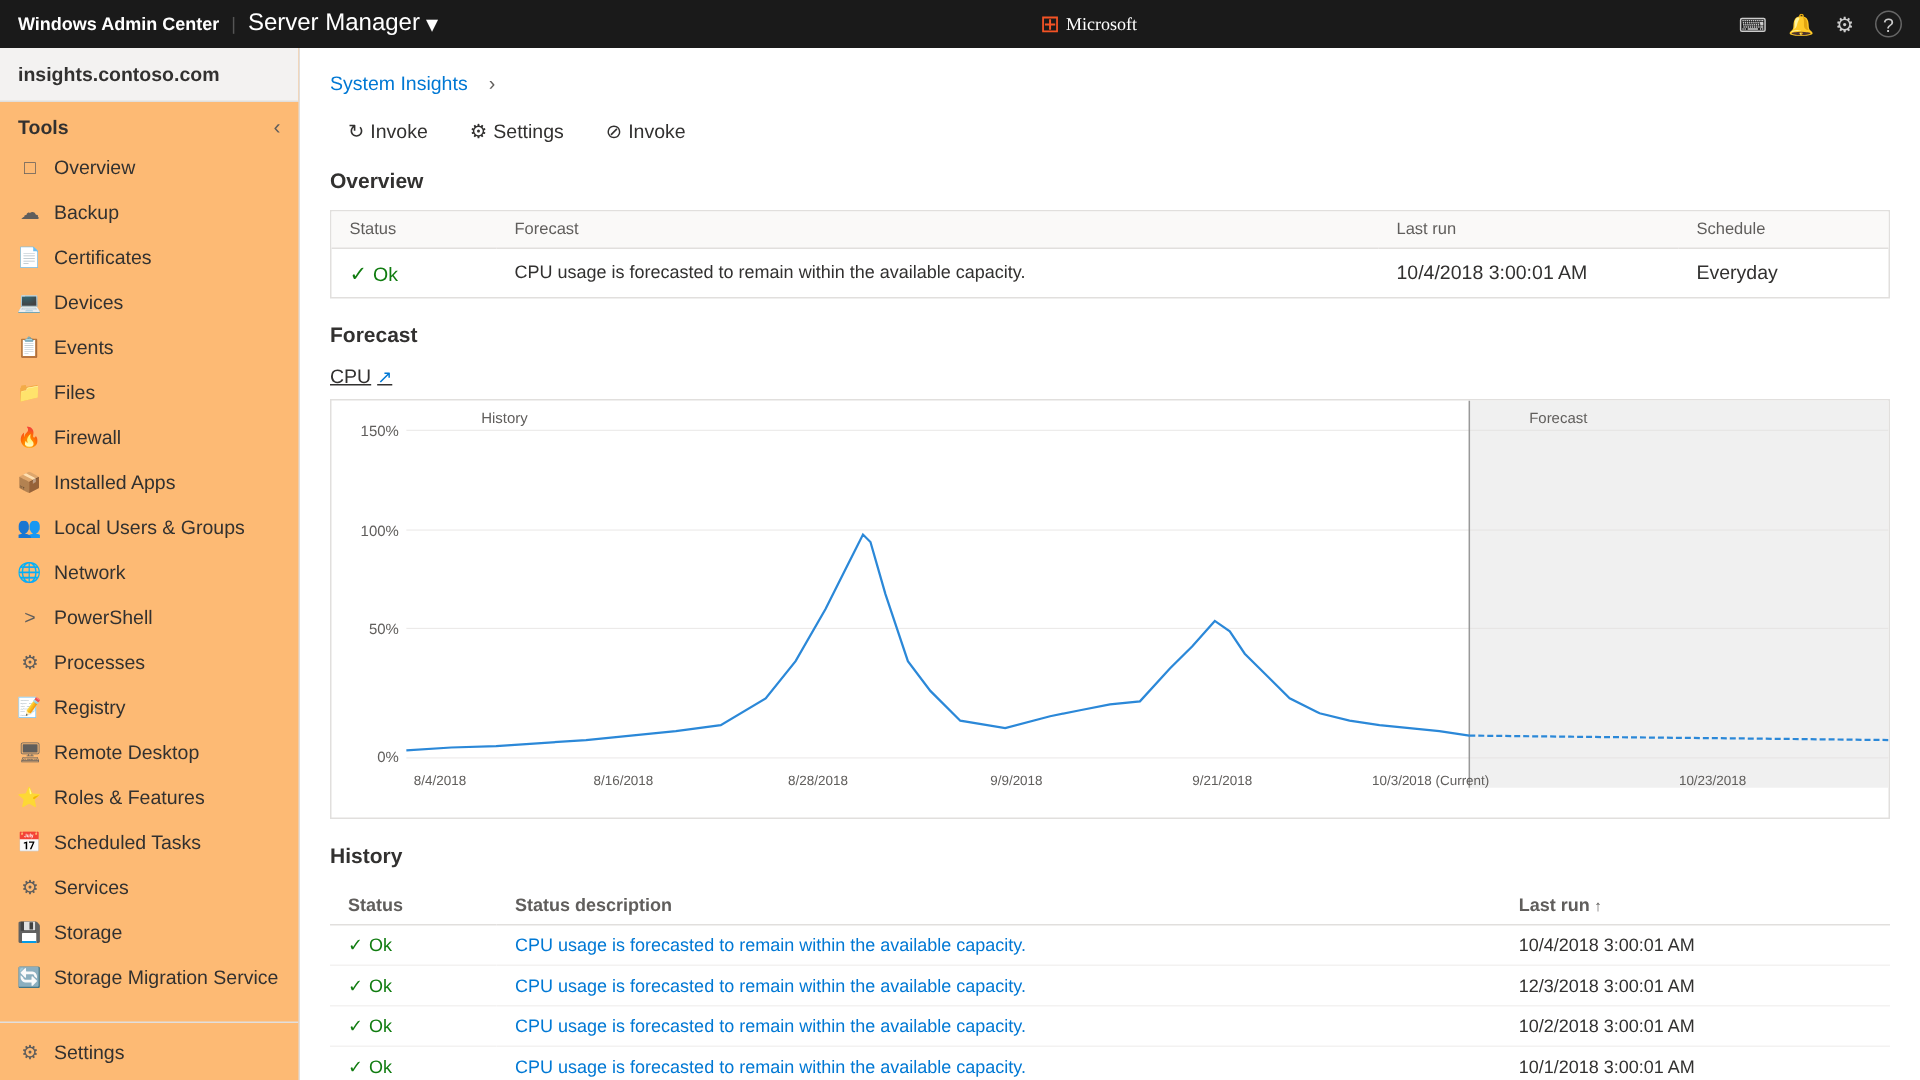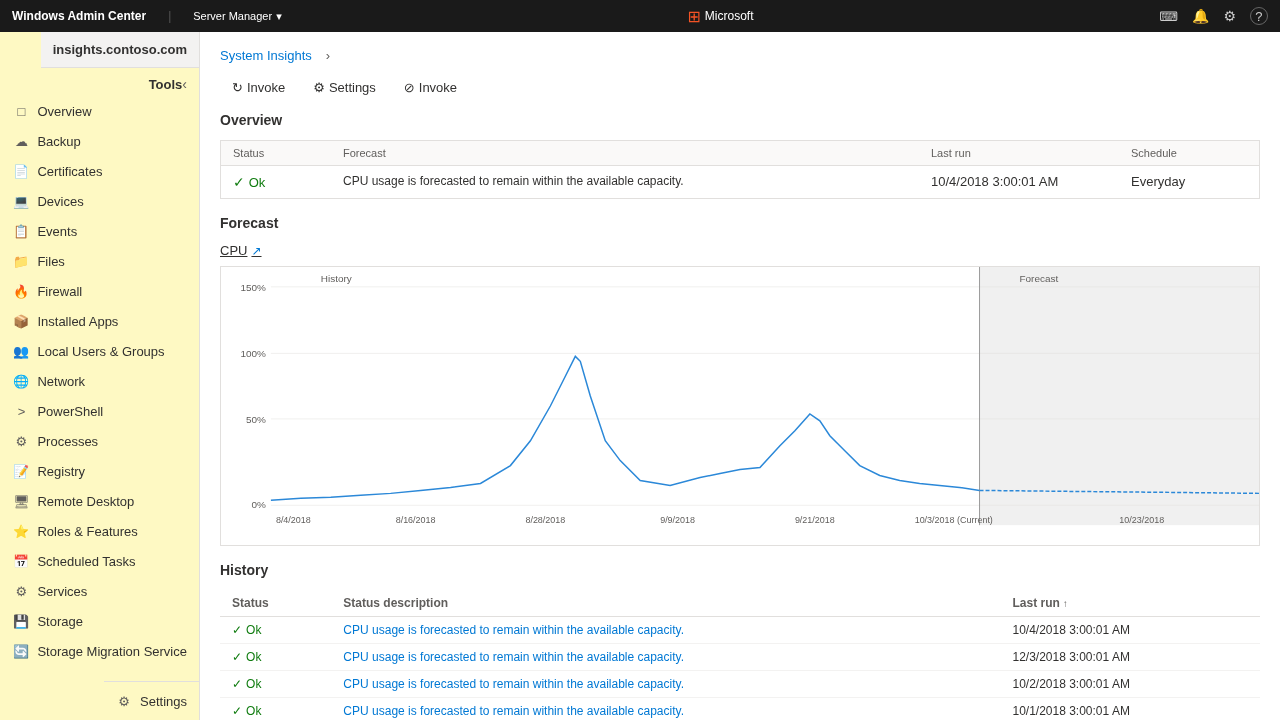--- a/index.html
+++ b/index.html
@@ -9,40 +9,39 @@
     .topbar {
       height: 32px;
       background: #1a1a1a;
       display: flex;
       align-items: center;
       justify-content: space-between;
       padding: 0 12px;
       color: #fff;
       flex-shrink: 0;
     }
-    .topbar-left { display: flex; align-items: center; gap: 22px; font-size: 12px; }
+    .topbar-left { display: flex; align-items: center; gap: 8px; font-size: 12px; }
     .topbar-left .app-title { font-weight: 600; }
-    .topbar-left .server-manager { display: flex; align-items: center; gap: 4px; font-size: 11px; cursor: pointer; }
+    .topbar-left .server-manager { display: flex; align-items: center; gap: 4px; font-size: 16px; cursor: pointer; }
     .topbar-center { display: flex; align-items: center; gap: 4px; }
     .topbar-right { display: flex; align-items: center; gap: 14px; }
     .topbar-right span { color: #ccc; font-size: 14px; cursor: pointer; }
 
     
     .main-container { display: flex; flex: 1; overflow: hidden; }
 
     
     .sidebar {
       width: 200px;
-      background: #fef9c3;
+      background: #fdba74;
       border-right: 1px solid #e1dfdd;
       display: flex;
       flex-direction: column;
       flex-shrink: 0;
       overflow-y: auto;
-      align-items: flex-end;
     }
     .sidebar-server { padding: 10px 12px; font-weight: 600; font-size: 13px; border-bottom: 1px solid #e1dfdd; background: #f3f2f1; }
     .sidebar-tools-header { display: flex; align-items: center; justify-content: space-between; padding: 8px 12px 4px; }
     .sidebar-tools-label { font-weight: 600; font-size: 13px; }
     .sidebar-collapse-btn { cursor: pointer; color: #605e5c; font-size: 14px; }
     .sidebar-search { padding: 4px 8px; }
     .sidebar-search input { width: 100%; border: 1px solid #c8c6c4; padding: 4px 24px 4px 8px; font-size: 12px; border-radius: 2px; }
     .sidebar-search-wrap { position: relative; }
     .sidebar-search-wrap .search-icon { position: absolute; right: 6px; top: 50%; transform: translateY(-50%); color: #605e5c; font-size: 13px; }
     .sidebar-nav { flex: 1; overflow-y: auto; }
@@ -95,21 +94,21 @@
   <div class="topbar-left">
     <span class="app-title">Windows Admin Center</span>
     <span style="color:#555">|</span>
     <span class="server-manager">
       <span>Server Manager</span>
       <span>▾</span>
     </span>
   </div>
   <div class="topbar-center">
     <span style="color:#f35325; font-size:16px;">⊞</span>
-    <span style="color:#fff; font-size:12px;">Microsoft</span>
+    <span style="color:#fff; font-size:12px;font-family:Liberation Serif, serif;">Microsoft</span>
   </div>
   <div class="topbar-right">
     <span style="color:#ccc; font-size:13px; cursor:pointer;">⌨</span>
     <span style="color:#ccc; font-size:14px; cursor:pointer;">🔔</span>
     <span style="color:#ccc; font-size:14px; cursor:pointer;">⚙</span>
     <span style="color:#ccc; font-size:13px; cursor:pointer; border:1px solid #666; border-radius:50%; width:18px; height:18px; display:flex; align-items:center; justify-content:center;">?</span>
   </div>
 </div>
 
 <div class="main-container">

